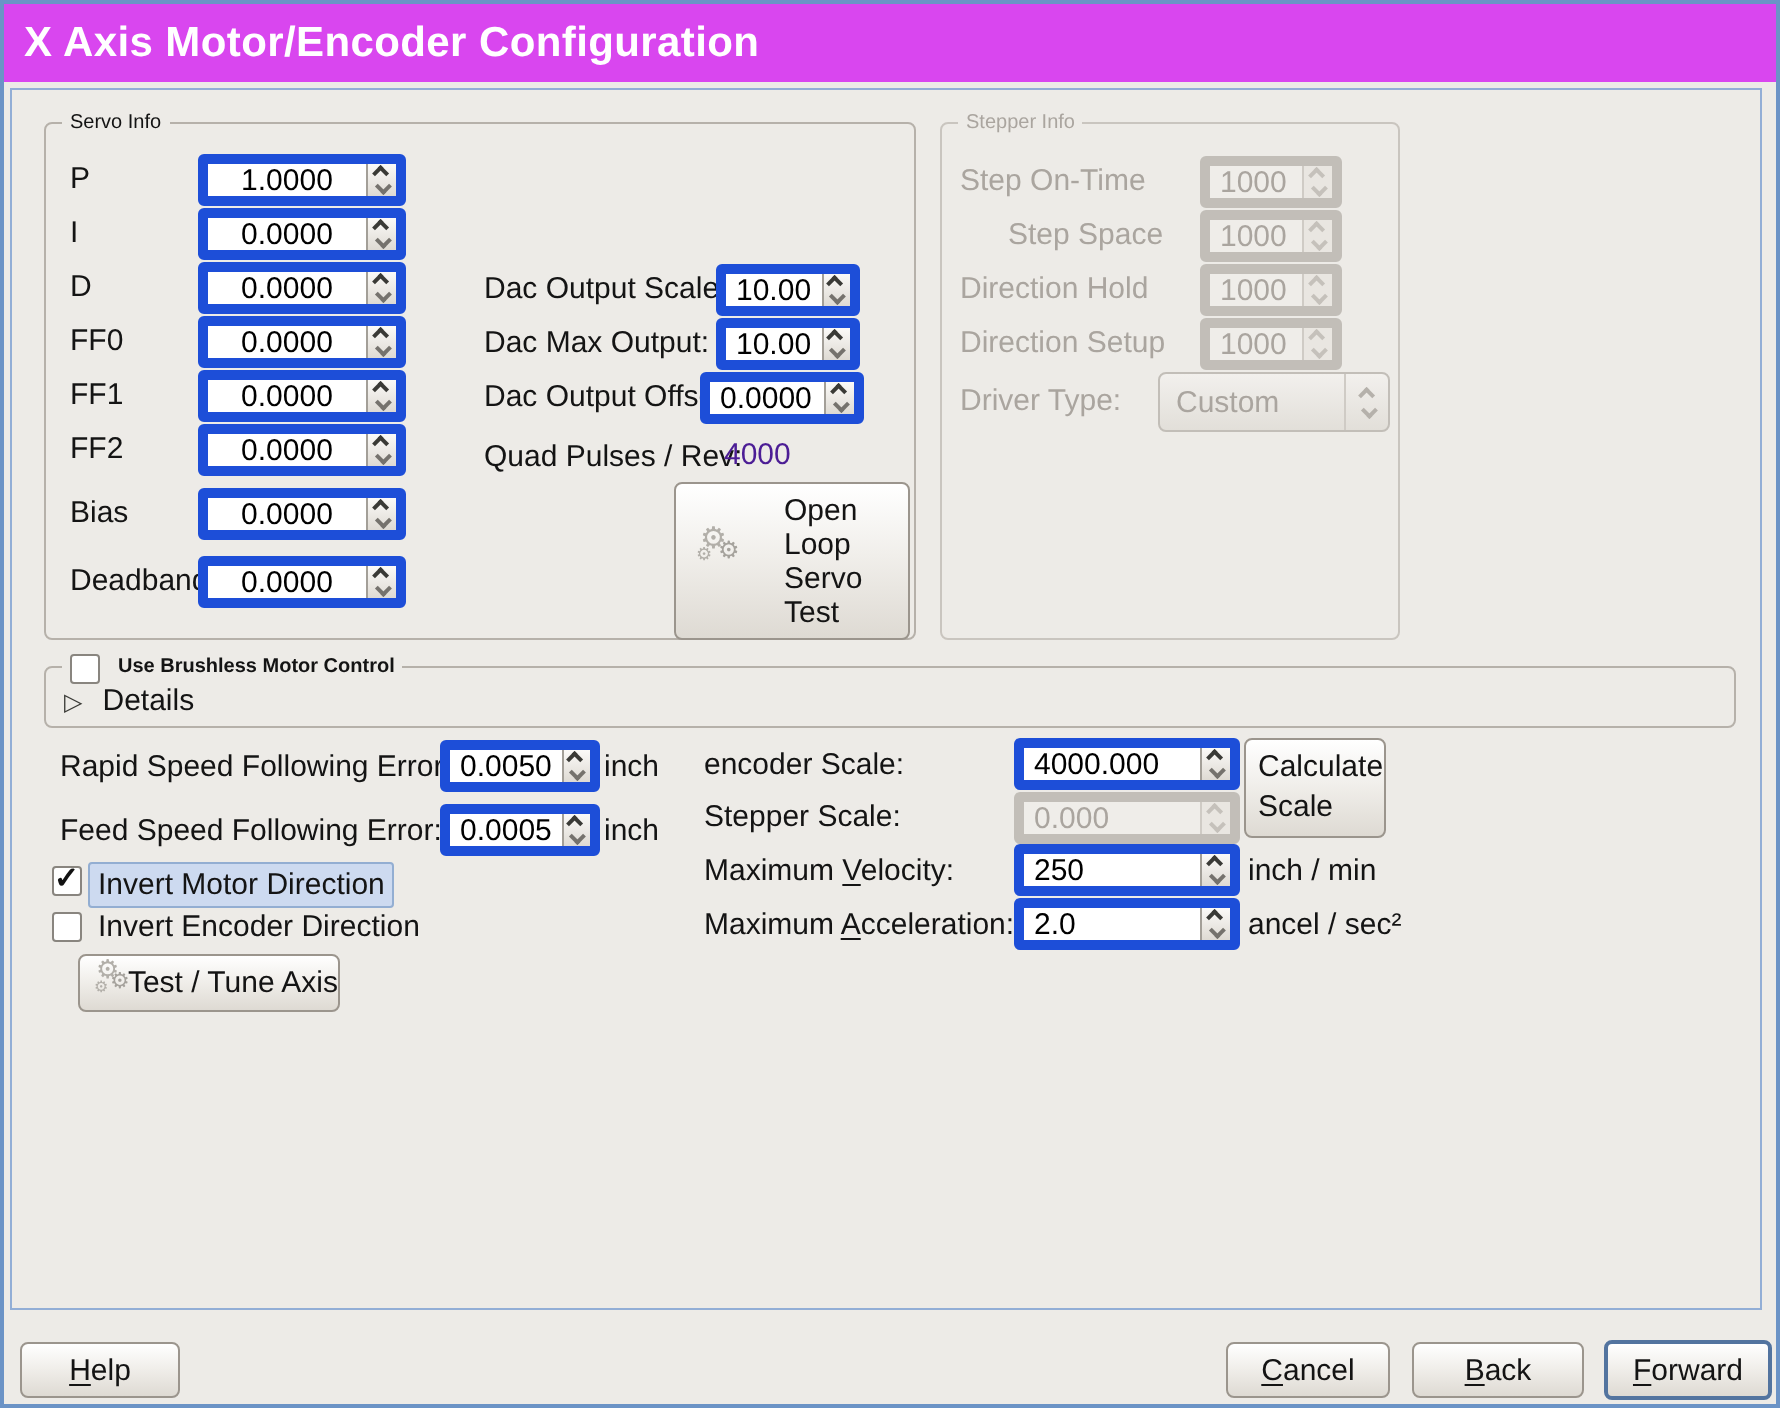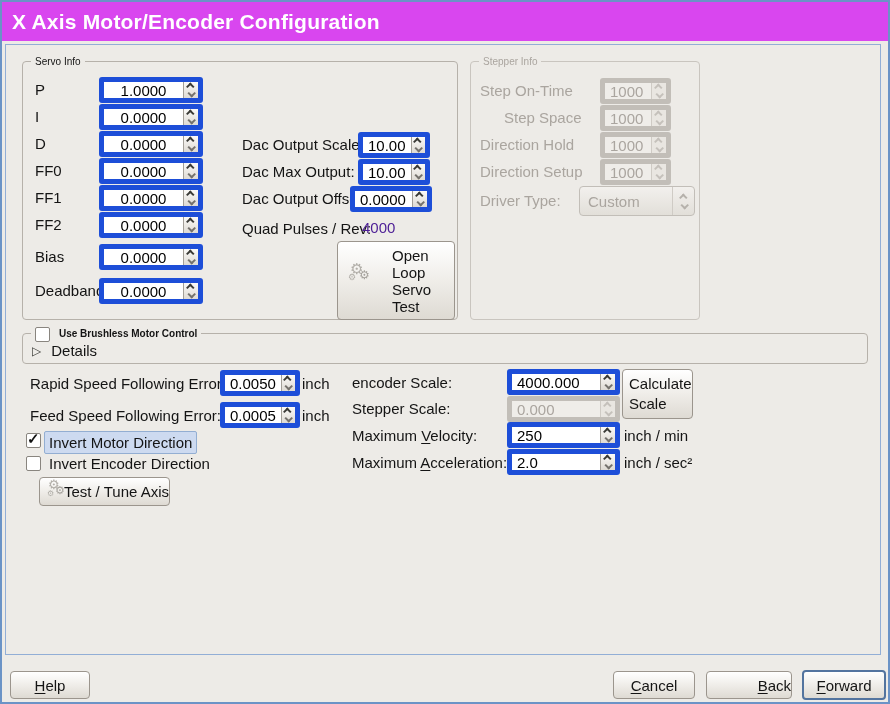--- a/index.html
+++ b/index.html
@@ -332,28 +332,28 @@
   <span class="lbl" style="left:622px;top:424px;">inch / min</span>
 
   <span class="lbl" style="left:350px;top:451px;"><span>Maximum </span><span class="u">A</span><span>cceleration:</span></span>
   <div class="spin" style="left:505px;top:447px;width:113px;">
     <div class="entry">2.0</div>
     <div class="btns">
         <span class="chev up"></span>
         <span class="chev down"></span>
       </div>
   </div>
-  <span class="lbl" style="left:622px;top:451px;">inch / sec²</span>
+  <span class="lbl" style="left:622px;top:451px;">ancel / sec²</span>
 
   <div class="btn" style="left:8px;top:669px;width:80px;height:28px;">
     <span><span></span><span class="u">H</span><span>elp</span></span>
   </div>
   <div class="btn" style="left:611px;top:669px;width:82px;height:28px;">
     <span><span></span><span class="u">C</span><span>ancel</span></span>
   </div>
-  <div class="btn" style="left:704px;top:669px;width:86px;height:28px;justify-content:flex-end;">
+  <div class="btn" style="left:704px;top:669px;width:86px;height:28px;">
     <span><span></span><span class="u">B</span><span>ack</span></span>
   </div>
   <div class="btn focus" style="left:800px;top:668px;width:84px;height:30px;">
     <span><span></span><span class="u">F</span><span>orward</span></span>
   </div>
 
 </div>
 
 </body></html>

